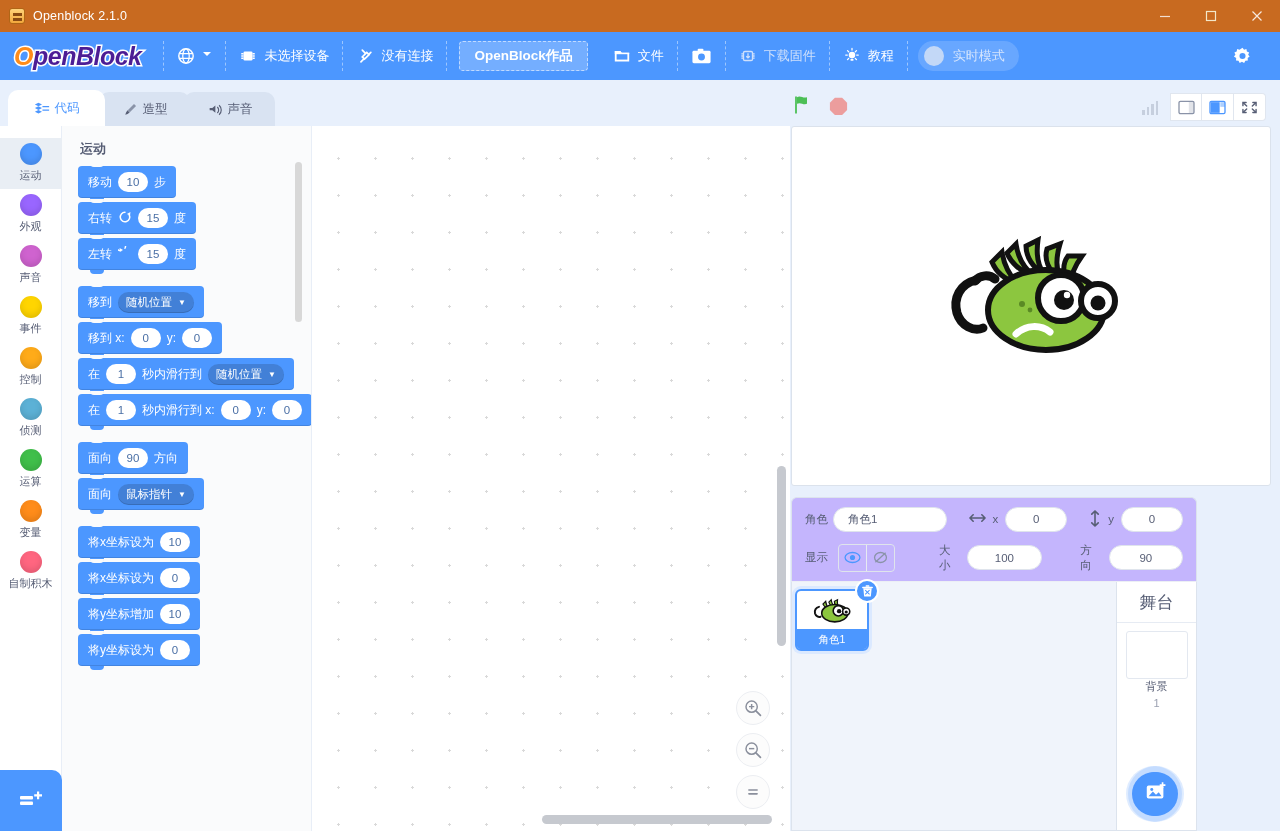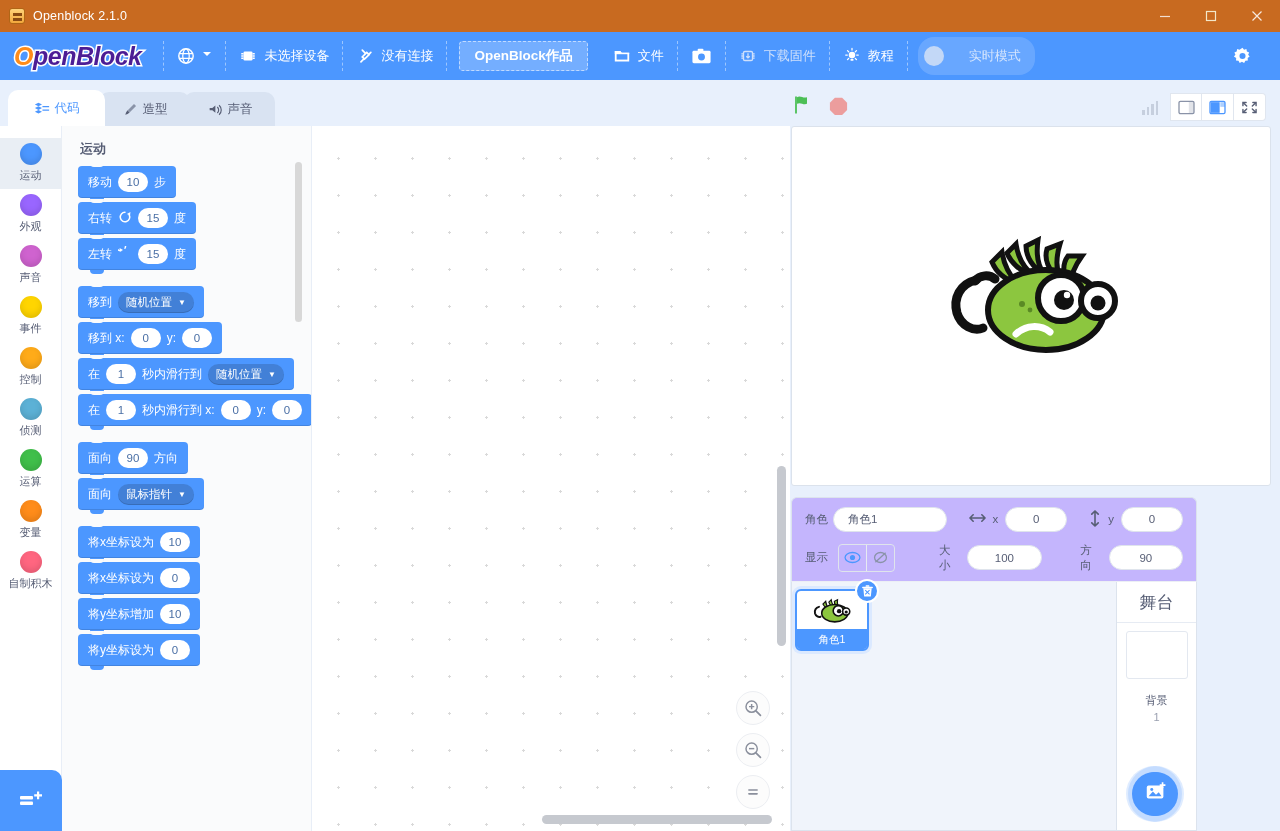--- a/index.html
+++ b/index.html
@@ -49,22 +49,22 @@
   .mitem{
     height:32px;display:flex;align-items:center;gap:7px;padding:0 13px;
     border-radius:4px; cursor:pointer; white-space:nowrap; font-size:13px;
   }
   .mitem.dim{ color:#cfe0fb;justify-content:space-between; }
   .mitem.project{
     background:#74aeff; padding:0 14px; height:30px; border-radius:4px;
     border:1px dashed rgba(255,255,255,.55); font-weight:bold; font-size:13.5px;
   }
   .mitem.mode{
-    background:rgba(255,255,255,.16); border-radius:16px; height:38px;
-    padding:0 14px 0 6px; color:#d5e5fd; gap:25px;
+    background:rgba(255,255,255,.16); border-radius:16px; height:30px;
+    padding:0 14px 0 6px; color:#d5e5fd; gap:9px;
   }
   .mode-knob{ width:20px;height:20px;border-radius:50%;background:#c3d8f7; flex:none;}
   .ico{ width:18px;height:18px;flex:none;display:block; }
   .gear{ margin-left:auto; margin-right:14px; }
 
   
   .tabrow{
     height:46px; background:#e8f0fc; display:flex; align-items:flex-end;
     position:relative; padding-left:8px;
   }
@@ -222,21 +222,21 @@
     position:absolute;right:0;top:0;width:80px;bottom:0;background:#fff;
     border-left:1px solid #dce3ed;
   }
   .stagepanel .hd{
     text-align:center;font-size:17px;color:#575e75;padding:9px 0 8px;
     border-bottom:1px solid #e6ebf3;
   }
   .stagethumb{
     margin:8px auto 0;width:62px;height:48px;background:#fff;border:1px solid #e3e8f0;border-radius:3px;
   }
-  .bglabel{ text-align:center;font-size:11px;color:#575e75;margin-top:14px;}
+  .bglabel{ text-align:center;font-size:11px;color:#575e75;}
   .bgcount{ text-align:center;font-size:11px;color:#9aa0b0;margin-top:3px;}
 
   .fab{
     position:absolute;width:44px;height:44px;border-radius:50%;background:#4c97ff;
     display:flex;align-items:center;justify-content:center;cursor:pointer;
     box-shadow:0 0 0 6px rgba(76,151,255,.18);
   }
   .fab-sprite{ left:340px;bottom:14px; }
   .fab-stage{ right:18px;bottom:14px; }
 </style>

